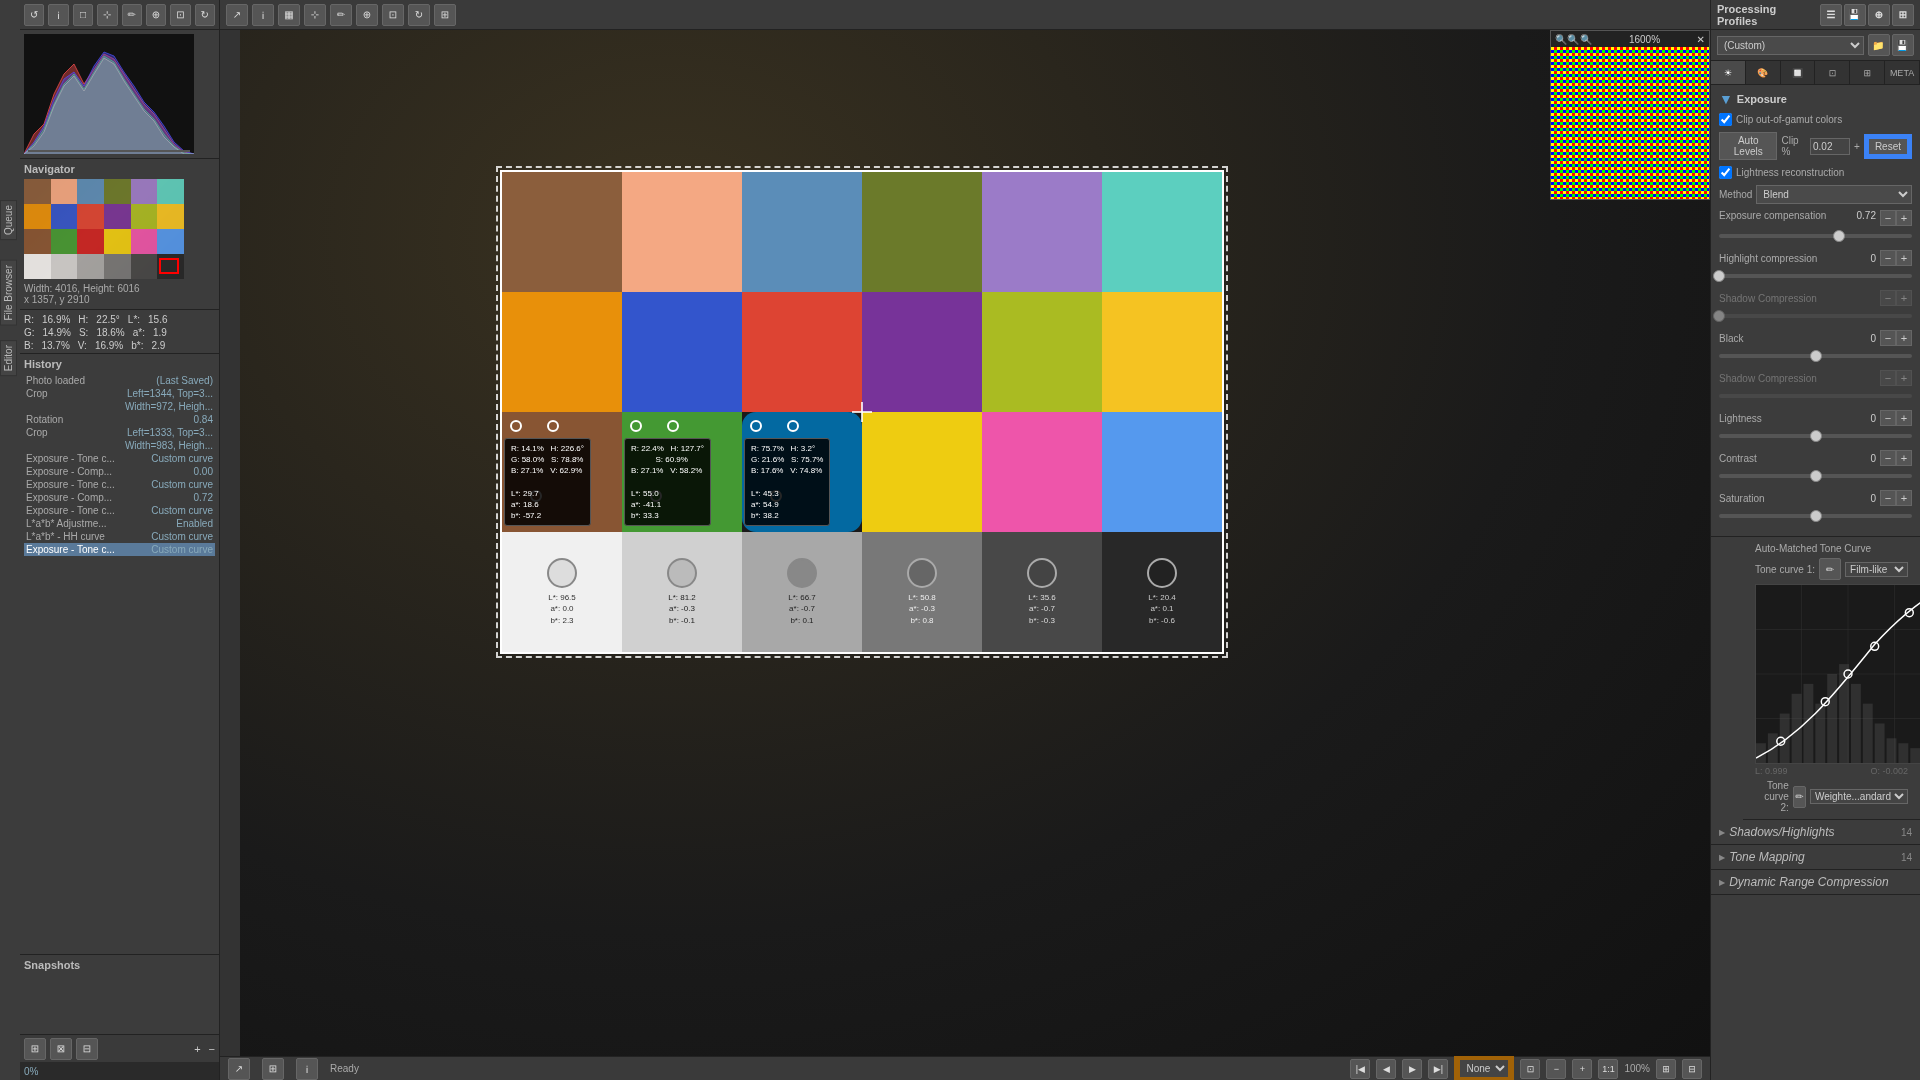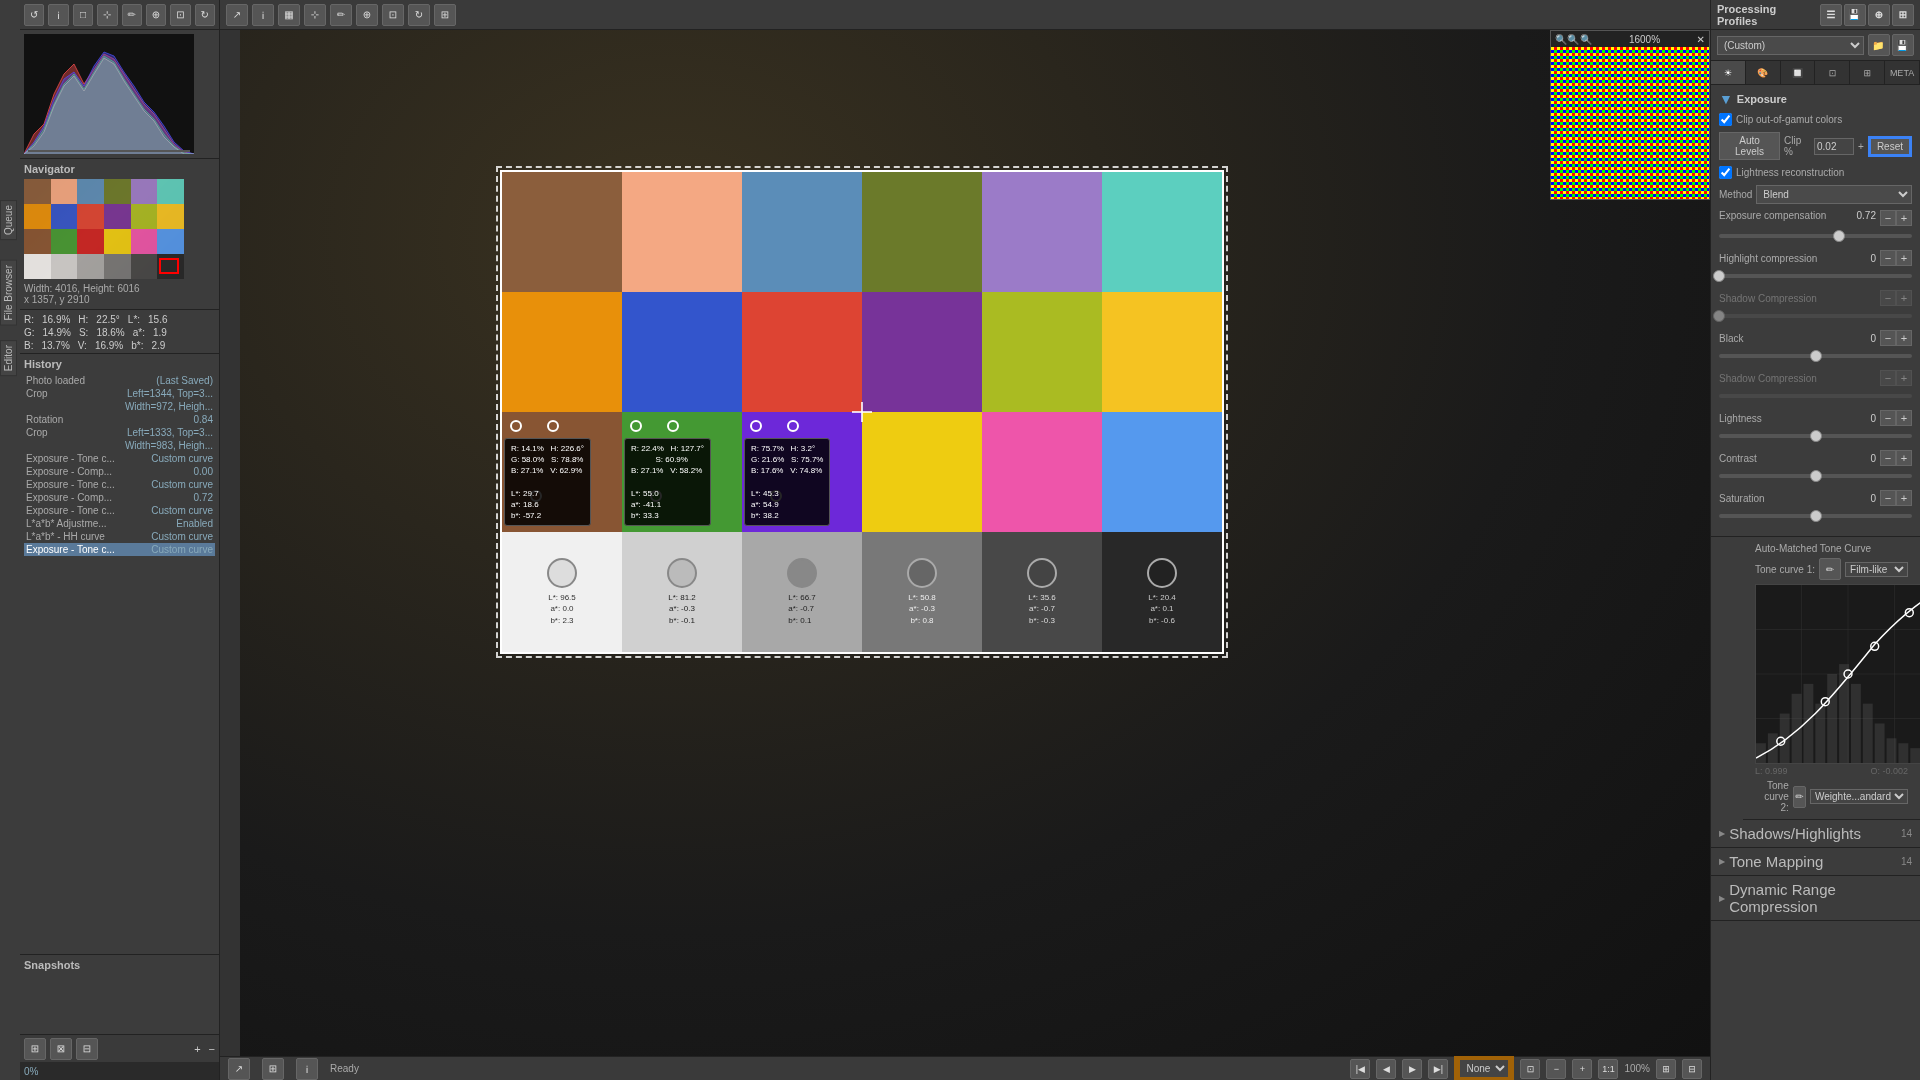--- a/index.html
+++ b/index.html
@@ -87,34 +87,34 @@
     .panel-section { padding: 6px 8px; border-bottom: 1px solid #222; }
     .panel-section-title { font-size: 11px; font-weight: bold; color: #ccc; margin-bottom: 6px; display: flex; align-items: center; gap: 4px; }
 
     .param-row { display: flex; align-items: center; margin-bottom: 6px; gap: 4px; }
     .param-label { font-size: 10px; color: #aaa; flex: 1; }
     .pm-btn { width: 16px; height: 16px; background: #555; border: 1px solid #666; cursor: pointer; display: flex; align-items: center; justify-content: center; font-size: 11px; color: #ccc; }
 
     .auto-levels-row { display: flex; align-items: center; gap: 4px; margin-bottom: 6px; }
     .auto-btn { background: #555; border: 1px solid #666; color: #ccc; font-size: 10px; padding: 2px 6px; cursor: pointer; }
     .clip-input { width: 40px; background: #444; border: 1px solid #666; color: #ccc; font-size: 10px; padding: 2px; }
-    .reset-btn { background: #555; border: 3px solid #3b82f6; color: #ccc; font-size: 10px; padding: 2px 6px; cursor: pointer; }
+    .reset-btn { background: #555; border: 5px solid #3b82f6; color: #ccc; font-size: 10px; padding: 2px 6px; cursor: pointer; }
 
     .method-row { display: flex; align-items: center; gap: 4px; margin-bottom: 6px; }
     .method-label { font-size: 10px; color: #aaa; }
     .method-select { background: #4a4a4a; border: 1px solid #666; color: #ccc; font-size: 10px; padding: 2px; flex: 1; }
 
     .tone-curve-container { padding: 6px 12px; border-bottom: 1px solid #222; margin-left: 32px; }
     .tone-curve-title { font-size: 10px; color: #aaa; margin-bottom: 4px; display: flex; align-items: center; gap: 4px; }
     .tone-curve-box { width: 186px; height: 180px; background: #1a1a1a; position: relative; border: 1px solid #444; }
     .tone-curve-svg { width: 100%; height: 100%; }
 
     .expandable-item { padding: 5px 8px; border-bottom: 1px solid #222; cursor: pointer; display: flex; align-items: center; gap: 4px; }
     .expand-arrow { font-size: 8px; color: #888; }
-    .expandable-label { font-size: 15px; color: #bbb; flex: 1; }
+    .expandable-label { font-size: 12px; color: #bbb; flex: 1; font-style: italic; }
     .expandable-value { font-size: 10px; color: #888; }
 
     
     #crosshair { position: absolute; pointer-events: none; }
 
     
     #scale-bar { position: absolute; left: 0; top: 0; bottom: 0; width: 20px; background: #333; }
 
     
     #selection-border {
@@ -394,21 +394,21 @@
           <div class="color-tooltip" style="top:26px;left:2px;font-size:8px;">
             R: 22.4% &nbsp; H: 127.7°<br>
             &nbsp;&nbsp;&nbsp;&nbsp;&nbsp;&nbsp;&nbsp;&nbsp;&nbsp;&nbsp; S: 60.9%<br>
             B: 27.1% &nbsp; V: 58.2%<br>
             <br>
             L*: 55.0<br>
             a*: -41.1<br>
             b*: 33.3
           </div>
         </div>
-        <div class="color-cell" style="background:#6d28d9;position:relative;">
+        <div class="color-cell" style="background:#0369a1;position:relative;border-radius:14px;">
           <div class="circle-indicator" style="top:8px;left:8px;"></div>
           <div class="circle-indicator" style="top:8px;left:45px;"></div>
           <div class="circle-indicator" style="bottom:30px;left:28px;"></div>
           <div class="color-tooltip" style="top:26px;left:2px;font-size:8px;">
             R: 75.7% &nbsp; H: 3.2°<br>
             G: 21.6% &nbsp; S: 75.7%<br>
             B: 17.6% &nbsp; V: 74.8%<br>
             <br>
             L*: 45.3<br>
             a*: 54.9<br>
@@ -422,21 +422,21 @@
         <div class="color-cell" style="background:#F0F0F0;position:relative;flex-direction:column;justify-content:center;align-items:center;">
           <div style="width:30px;height:30px;border-radius:50%;border:2px solid #888;background:#ddd;margin-bottom:4px;"></div>
           <div style="font-size:8px;color:#333;text-align:center;line-height:1.4;">L*: 96.5<br>a*: 0.0<br>b*: 2.3</div>
         </div>
         <div class="color-cell" style="background:#D0D0D0;position:relative;flex-direction:column;justify-content:center;align-items:center;">
           <div style="width:30px;height:30px;border-radius:50%;border:2px solid #888;background:#bbb;margin-bottom:4px;"></div>
           <div style="font-size:8px;color:#222;text-align:center;line-height:1.4;">L*: 81.2<br>a*: -0.3<br>b*: -0.1</div>
         </div>
         <div class="color-cell" style="background:#A8A8A8;position:relative;flex-direction:column;justify-content:center;align-items:center;">
           <div style="width:30px;height:30px;border-radius:50%;border:2px solid #888;background:#888;margin-bottom:4px;"></div>
-          <div style="font-size:8px;color:#222;line-height:1.4;">L*: 66.7<br>a*: -0.7<br>b*: 0.1</div>
+          <div style="font-size:8px;color:#222;text-align:center;line-height:1.4;">L*: 66.7<br>a*: -0.7<br>b*: 0.1</div>
         </div>
         <div class="color-cell" style="background:#787878;position:relative;flex-direction:column;justify-content:center;align-items:center;">
           <div style="width:30px;height:30px;border-radius:50%;border:2px solid #aaa;background:#666;margin-bottom:4px;"></div>
           <div style="font-size:8px;color:#eee;text-align:center;line-height:1.4;">L*: 50.8<br>a*: -0.3<br>b*: 0.8</div>
         </div>
         <div class="color-cell" style="background:#484848;position:relative;flex-direction:column;justify-content:center;align-items:center;">
           <div style="width:30px;height:30px;border-radius:50%;border:2px solid #aaa;background:#444;margin-bottom:4px;"></div>
           <div style="font-size:8px;color:#ddd;text-align:center;line-height:1.4;">L*: 35.6<br>a*: -0.7<br>b*: -0.3</div>
         </div>
         <div class="color-cell" style="background:#282828;position:relative;flex-direction:column;justify-content:center;align-items:center;">

